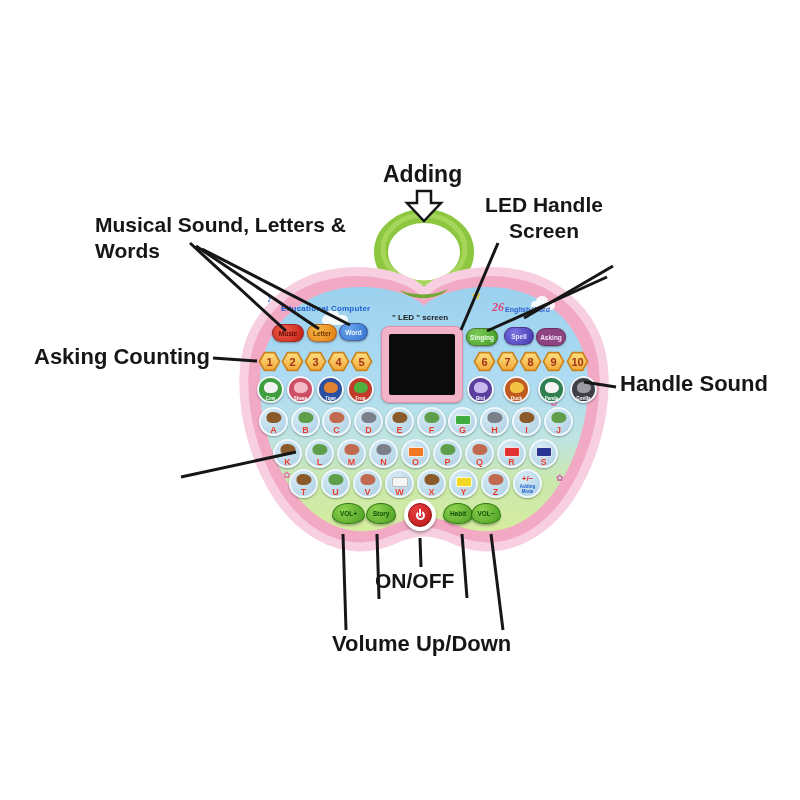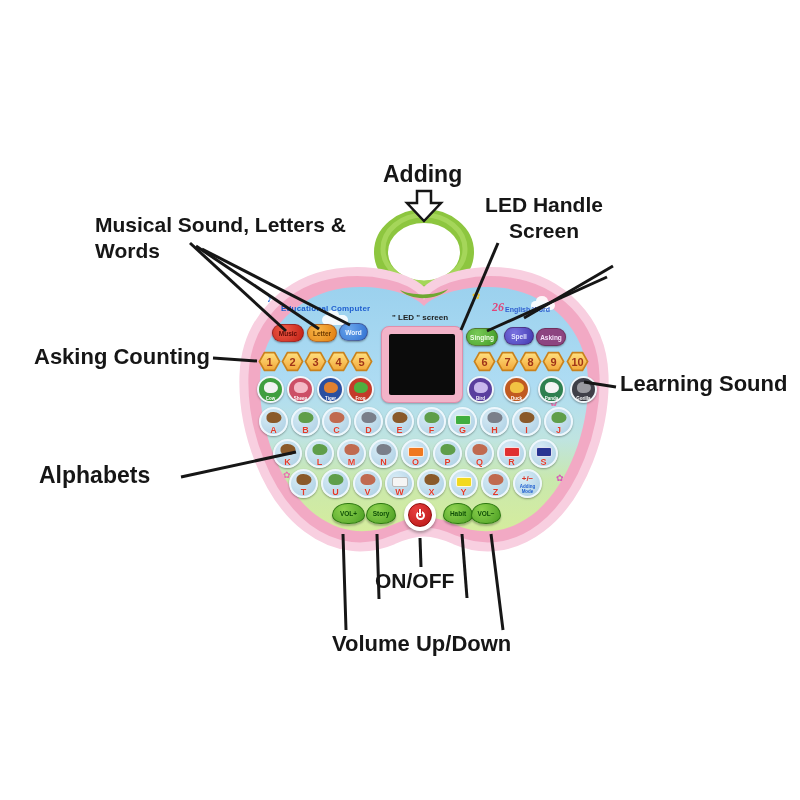--- a/index.html
+++ b/index.html
@@ -377,18 +377,17 @@
       <line x1="491" y1="534" x2="503" y2="630"></line>
     </g>
 
     <path d="M417 191 L431 191 L431 203 L441 203 L424 221 L407 203 L417 203 Z" fill="#ffffff" stroke="#161616" stroke-width="2.5"></path>
   </svg>
 
   <div class="lbl" style="left:383px;top:160px;font-size:23px;">Adding</div>
   <div class="lbl center" style="left:478px;top:192px;width:132px;font-size:21px;">LED Handle Screen</div>
   <div class="lbl" style="left:95px;top:212px;width:270px;font-size:21px;">Musical Sound, Letters &amp; Words</div>
   <div class="lbl" style="left:34px;top:344px;font-size:22px;">Asking Counting</div>
-  <div class="lbl" style="left:620px;top:371px;font-size:22px;">Learning Sound</div>
-  <div class="lbl" style="left:39px;top:461px;font-size:23px;">Alphabets</div>
+  <div class="lbl" style="left:620px;top:371px;font-size:22px;">Handle Sound</div>
   <div class="lbl" style="left:375px;top:568px;font-size:21px;">ON/OFF</div>
   <div class="lbl" style="left:332px;top:631px;font-size:22px;">Volume Up/Down</div>
 
 </div>
 
 </body></html>

